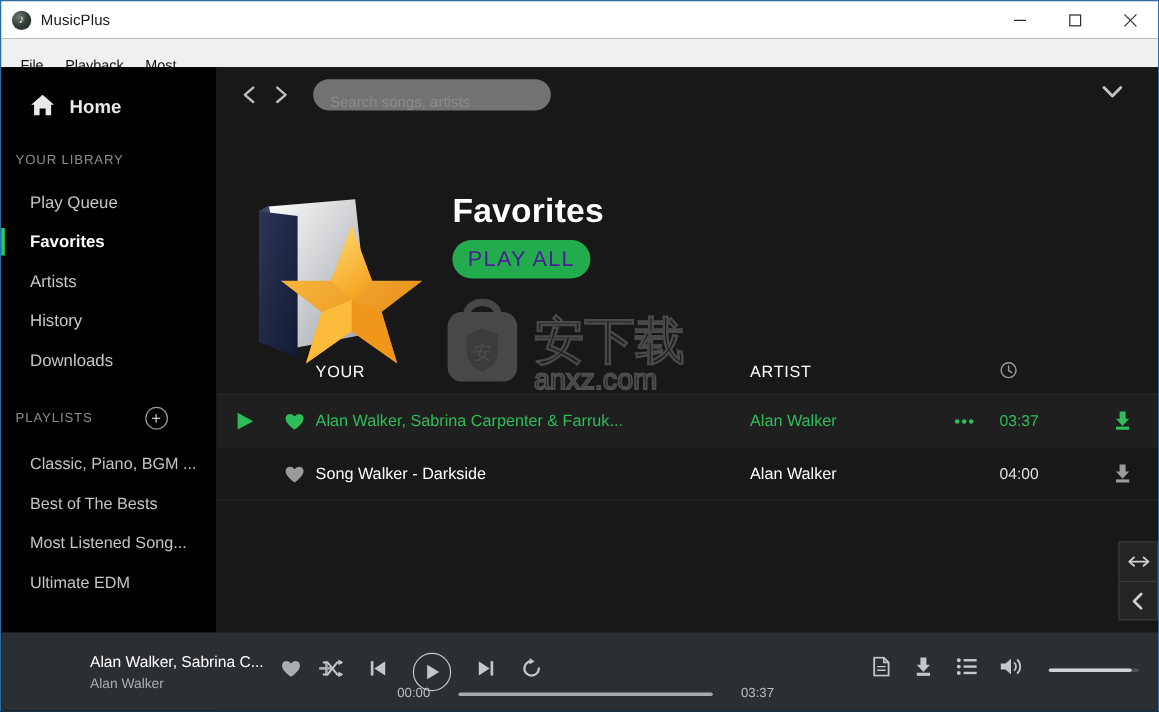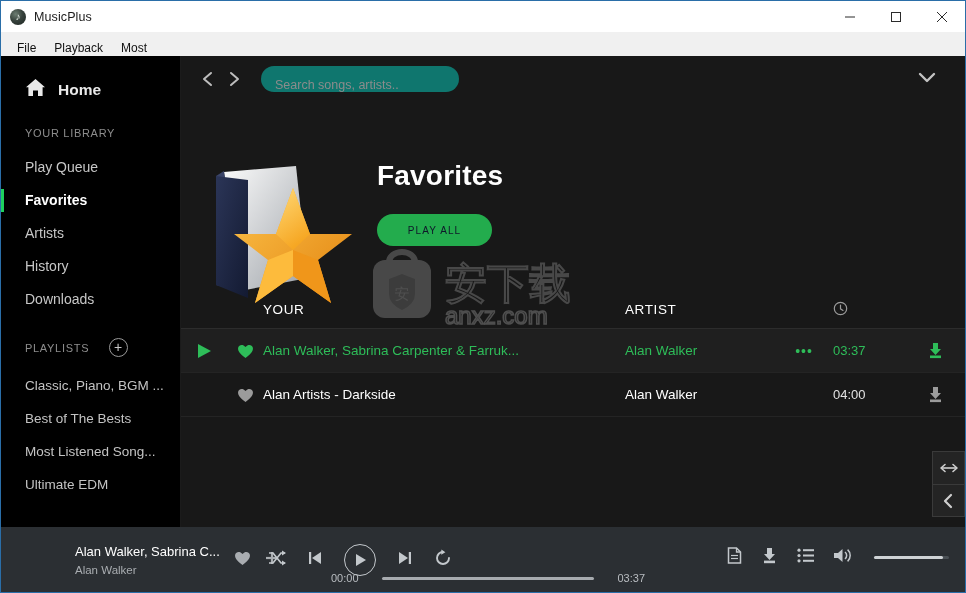--- a/index.html
+++ b/index.html
@@ -35,21 +35,21 @@
   .tb-title { font-size: 12.5px; color: #1a1a1a; letter-spacing: .1px; }
   .tb-spacer { flex: 1; }
   .wbtn {
     width: 46px; height: 31px; display: flex; align-items: center;
     justify-content: center; color: #2b2b2b; font-size: 12px;
   }
   .wbtn svg { display: block; }
 
   
   .menubar {
-    height: 33px; background: #f0f0f0; display: flex; align-items: center;
+    height: 33px; background: #f0f0f0; display: flex; align-items: flex-end;
     padding-left: 7px; border-bottom: 1px solid #dcdcdc;
   }
   .menuitem {
     font-size: 12px; color: #111; padding: 2px 9px; line-height: 16px;
   }
 
   
   .body {
     position: absolute; top: 55px; left: 0; right: 0; bottom: 0;
     display: flex; background: #121212;
@@ -61,21 +61,21 @@
     position: relative; padding-top: 18px;
     border-right: 1px solid #1b1b1b;
   }
   .home-row {
     display: flex; align-items: center; gap: 12px;
     padding: 4px 0 4px 24px; margin-bottom: 22px;
   }
   .home-label { font-size: 15.5px; font-weight: bold; color: #e9e9e9; }
   .sec-head {
     font-size: 11px; color: #8d8d8d; letter-spacing: .7px;
-    padding: 0 24px; margin-bottom: 12px;
+    padding: 0 12px; margin-bottom: 12px;
     display: flex; align-items: center; justify-content: space-between;
   }
   .plus-btn {
     width: 19px; height: 19px; border: 1.4px solid #9a9a9a; border-radius: 50%;
     color: #c9c9c9; font-size: 14px; line-height: 16px; text-align: center;
     margin-right: 28px; flex: none;
   }
   .nav-item {
     position: relative; font-size: 14px; color: #c7c7c7;
     padding: 8px 24px; line-height: 17px;
@@ -98,43 +98,43 @@
   }
   .topbar {
     height: 45px; display: flex; align-items: center; padding: 0 12px 0 14px;
   }
   .navarrow {
     width: 26px; height: 26px; display: flex; align-items: center;
     justify-content: center; color: #bdbdbd;
   }
   .searchbox {
     margin-left: 14px; width: 198px; height: 26px; border-radius: 13px;
-    background: #0f766e; display: flex; align-items: flex-start; padding: 12px 14px;
+    background: #737373; display: flex; align-items: flex-end; padding: 0 14px;
   }
   .searchbox input {
     background: transparent; border: none; outline: none; width: 100%;
     font-family: "Liberation Sans", sans-serif;
     font-size: 12.5px; color: #cfcfcf;
   }
   .searchbox input::placeholder { color: #8c8c8c; }
   .topbar-spacer { flex: 1; }
   .chev-down { color: #c2c2c2; padding-right: 16px; }
 
   
   .hero { position: relative; height: 190px; }
   .cover {
     position: absolute; left: 23px; top: 57px; width: 148px; height: 145px;
   }
   .hero-text { position: absolute; left: 196px; top: 59px; }
   .hero-title {
     font-size: 28px; font-weight: bold; color: #ffffff; letter-spacing: .2px;
   }
   .playall {
-    margin-top: 22px; width: 115px; height: 32px; border-radius: 16px;
-    background: #23ac4d; color: #0f172a; font-size: 10px;
+    margin-top: 8px; width: 115px; height: 32px; border-radius: 16px;
+    background: #23ac4d; color: #4c1d95; font-size: 18px;
     letter-spacing: 1.1px; display: flex; align-items: center;
     justify-content: center; border: none;
     font-family: "Liberation Sans", sans-serif;
   }
 
   
   .watermark {
     position: absolute; left: 178px; top: 190px; width: 230px; height: 85px;
     opacity: .42; pointer-events: none;
   }
@@ -410,21 +410,21 @@
           </div>
         </div>
 
         <div class="row">
           <div class="c-play"></div>
           <div class="c-fav">
             <svg width="17" height="16" viewBox="0 0 17 16">
               <path d="M8.5 15 C2 10.5 0.5 7 1.2 4.5 C2 1.5 6 0.8 8.5 4 C11 0.8 15 1.5 15.8 4.5 C16.5 7 15 10.5 8.5 15 Z" fill="#9b9b9b"></path>
             </svg>
           </div>
-          <div class="c-title">Alan Artists - Darkside</div>
+          <div class="c-title">Song Walker - Darkside</div>
           <div class="c-artist">Alan Walker</div>
           <div class="c-more"></div>
           <div class="c-time">04:00</div>
           <div class="c-dl">
             <svg width="17" height="17" viewBox="0 0 17 17">
               <polygon points="8.5,1 8.5,1 6,1 6,7 3,7 8.5,13 14,7 11,7 11,1" fill="#9b9b9b"></polygon>
               <rect x="3" y="13.5" width="11" height="2.6" fill="#9b9b9b"></rect>
             </svg>
           </div>
         </div>

